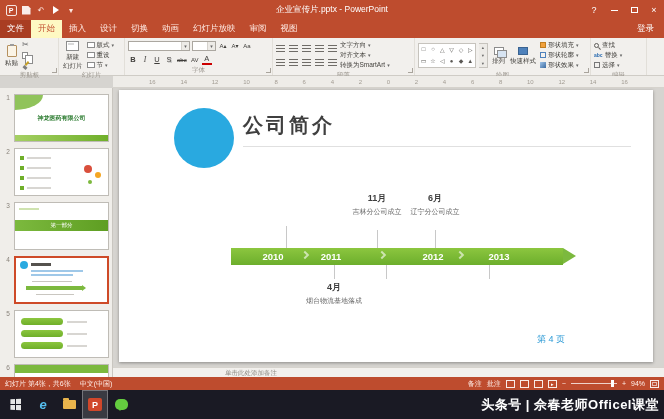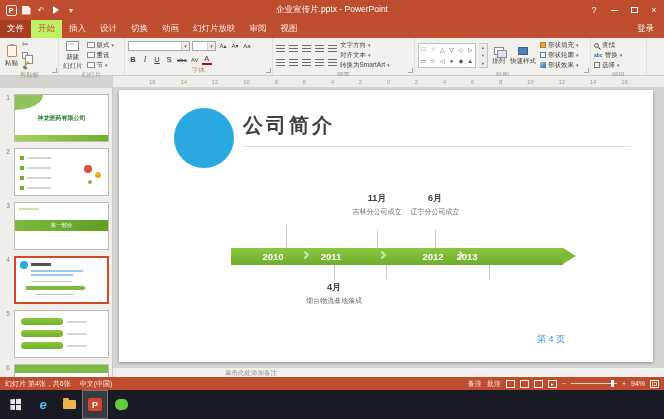--- a/index.html
+++ b/index.html
@@ -17,21 +17,21 @@
   .t-title{position:absolute;left:0;right:0;text-align:center;font-size:8.5px;color:#fff;pointer-events:none;}
   .wctl{position:absolute;right:0;top:0;height:20px;display:flex;z-index:2;}
   .wbtn{width:20px;height:20px;display:flex;align-items:center;justify-content:center;color:#fff;font-size:9px;}
   .minbar{width:7px;height:1px;background:#fff;}
   .restbox{width:7px;height:6px;border:1px solid #fff;}
 
   
   .tabrow{position:absolute;top:20px;left:0;right:0;height:18px;background:#BE4C2E;display:flex;align-items:stretch;}
   .tab{padding:0 7px;font-size:8.5px;color:#FFEAE3;display:flex;align-items:center;}
   .tab.file{background:#A93D22;color:#fff;}
-  .tab.active{background:#bef264;color:#C14D2E;}
+  .tab.active{background:#fef9c3;color:#C14D2E;}
   .signin{margin-left:auto;padding-right:10px;font-size:8.5px;color:#fff;display:flex;align-items:center;}
 
   
   .ribbon{position:absolute;top:38px;left:0;right:0;height:38px;background:#F2F0ED;border-bottom:1px solid #CFCCC6;display:flex;align-items:stretch;padding-left:1px;}
   .grp{position:relative;display:flex;flex-direction:column;border-right:1px solid #E2DFD9;padding:2px 3px 0 3px;}
   .gc{flex:1;display:flex;gap:3px;align-items:stretch;}
   .glab{height:10px;line-height:9px;text-align:center;font-size:6.5px;color:#9A958D;}
   .dlg{position:absolute;right:1px;bottom:2px;width:5px;height:5px;border-right:1px solid #A9A49C;border-bottom:1px solid #A9A49C;}
   .bigb{display:flex;flex-direction:column;align-items:center;justify-content:center;gap:2px;font-size:6.5px;color:#44423E;text-align:center;line-height:7px;padding:0 1px;}
   .mcol{display:flex;flex-direction:column;justify-content:space-evenly;}
@@ -498,21 +498,21 @@
       <span class="conn" style="left:316px;top:140px;height:18px"></span>
 
       <span class="gbar"></span>
       <span class="gtip"></span>
       <span class="chev" style="left:183px"></span>
       <span class="chev" style="left:260px"></span>
       <span class="chev" style="left:338px"></span>
       <span class="yr" style="left:154px">2010</span>
       <span class="yr" style="left:212px">2011</span>
       <span class="yr" style="left:314px">2012</span>
-      <span class="yr" style="left:348px">2013</span>
+      <span class="yr" style="left:380px">2013</span>
 
       <span class="conn" style="left:215px;top:175px;height:14px"></span>
       <span class="conn" style="left:267px;top:175px;height:14px"></span>
       <span class="conn" style="left:370px;top:175px;height:14px"></span>
       <div class="tl-bot" style="left:186px;top:191px">
         <div class="tl-m">4月</div>
         <div class="tl-l">烟台物流基地落成</div>
       </div>
 
       <span class="pg">第 4 页</span>
@@ -557,15 +557,16 @@
       </span>
     <span class="tico">
         <span class="fold"></span>
       </span>
     <span class="tico active">
         <span class="pticon">P</span>
       </span>
     <span class="tico">
         <span class="wc"></span>
       </span>
+    <span class="wm">头条号 | 佘春老师Officel课堂</span>
   </div>
 
 </div>
 
 </body></html>

